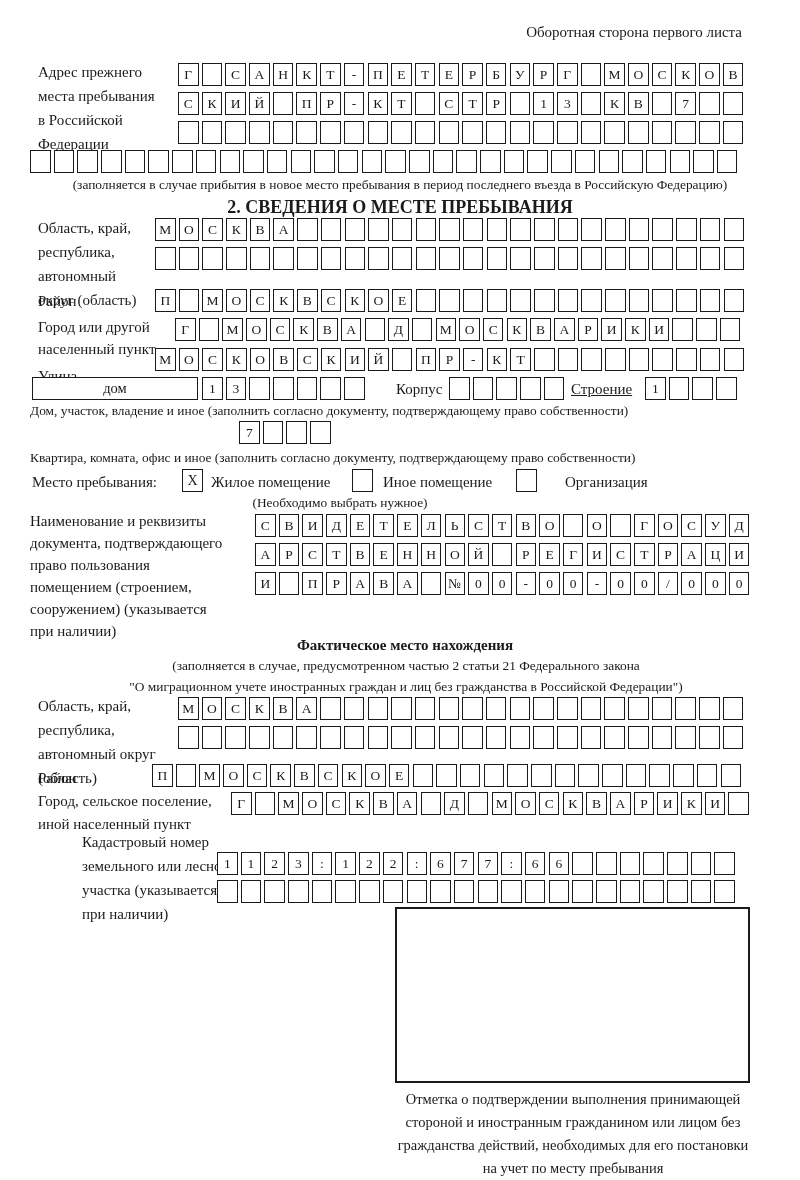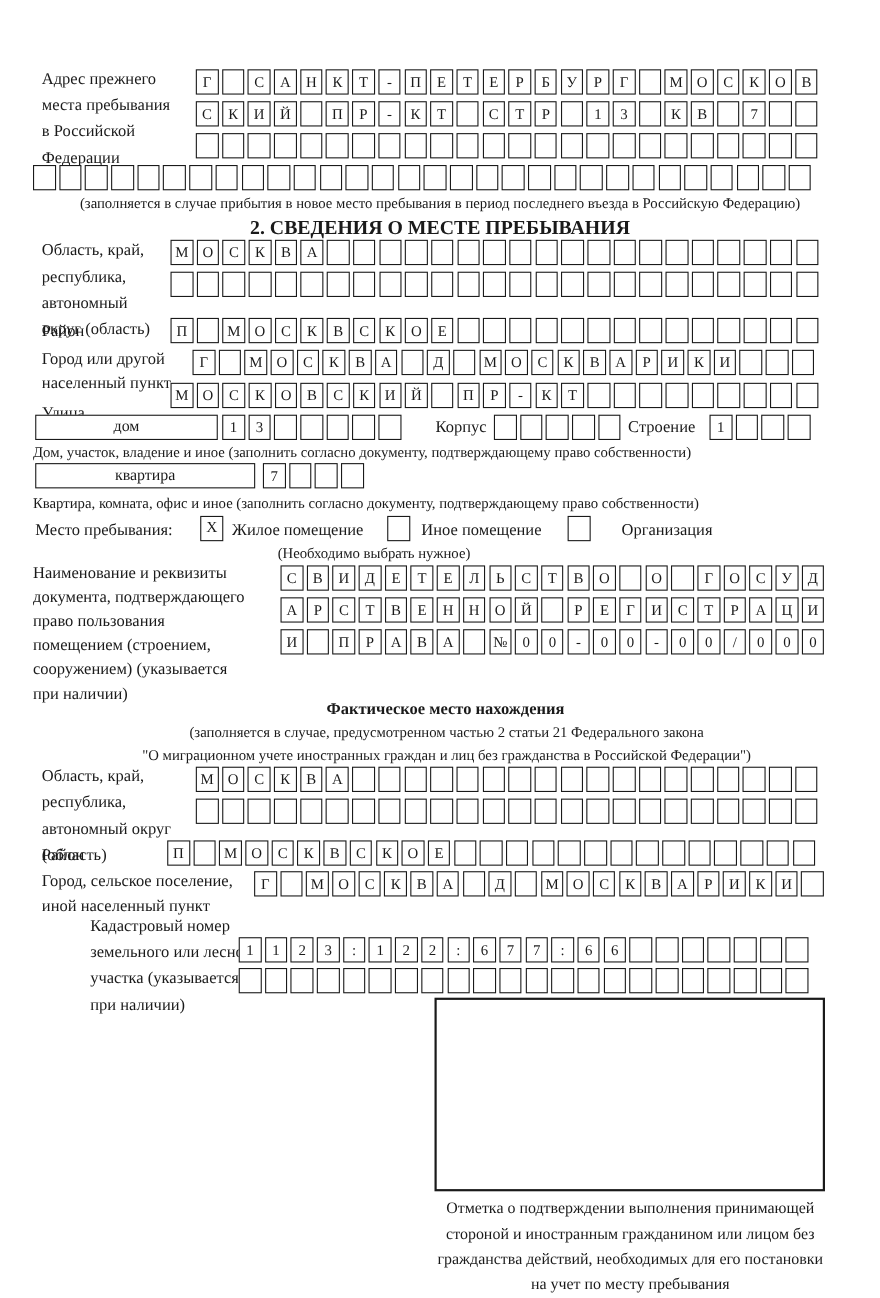--- a/index.html
+++ b/index.html
@@ -28,20 +28,21 @@
     position:absolute;width:21px;height:23px;box-sizing:border-box;border:1.6px solid #1a1a1a;
     display:flex;align-items:center;justify-content:center;font-size:14px;background:#fff;
   }
   .stampbox{position:absolute;box-sizing:border-box;border:2px solid #1a1a1a;background:#fff;}
 </style>
 </head>
 <body>
 
 <div class="page">
 
+  <div class="txt right" style="left:340px;top:20px;width:402px;">Оборотная сторона первого листа</div>
 
   <div class="txt" style="left:38px;top:60px;width:150px;">Адрес прежнего
 места пребывания
 в Российской
 Федерации</div>
   <div class="txt small center" style="left:0px;top:174px;width:800px;font-family:Liberation Serif, serif;">(заполняется в случае прибытия в новое место пребывания в период последнего въезда в Российскую Федерацию)</div>
 
   <div class="txt bold center" style="left:0px;top:195px;width:800px;font-size:18px;">2. СВЕДЕНИЯ О МЕСТЕ ПРЕБЫВАНИЯ</div>
 
   <div class="txt" style="left:38px;top:216px;width:130px;">Область, край,
@@ -50,26 +51,23 @@
 округ (область)</div>
   <div class="txt" style="left:38px;top:289px;width:110px;">Район</div>
   <div class="txt lh22" style="left:38px;top:316px;width:140px;">Город или другой
 населенный пункт</div>
   <div class="txt" style="left:38px;top:348px;width:110px;margin-top:16px;">Улица</div>
 
   <div class="widebox" style="left:32px;top:377px;width:166px;">
     <span>дом</span>
   </div>
   <div class="txt" style="left:396px;top:377px;">Корпус</div>
-  <div class="txt" style="left:571px;top:377px;">Строение</div>
+  <div class="txt" style="left:571px;top:377px;text-decoration:underline;">Строение</div>
   <div class="txt small" style="left:30px;top:400px;width:740px;">Дом, участок, владение и иное (заполнить согласно документу, подтверждающему право собственности)</div>
 
-  <div class="widebox" style="left:32px;top:421px;width:200px;">
-    <span>квартира</span>
-  </div>
   <div class="txt small" style="left:30px;top:447px;width:740px;">Квартира, комната, офис и иное (заполнить согласно документу, подтверждающему право собственности)</div>
 
   <div class="txt" style="left:32px;top:470px;">Место пребывания:</div>
   <div class="checkbox" style="left:182px;top:469px;">X</div>
   <div class="txt" style="left:211px;top:470px;">Жилое помещение</div>
   <div class="checkbox" style="left:352px;top:469px;"></div>
   <div class="txt" style="left:383px;top:470px;">Иное помещение</div>
   <div class="checkbox" style="left:516px;top:469px;"></div>
   <div class="txt" style="left:565px;top:470px;">Организация</div>
   <div class="txt small center" style="left:150px;top:492px;width:380px;">(Необходимо выбрать нужное)</div>

